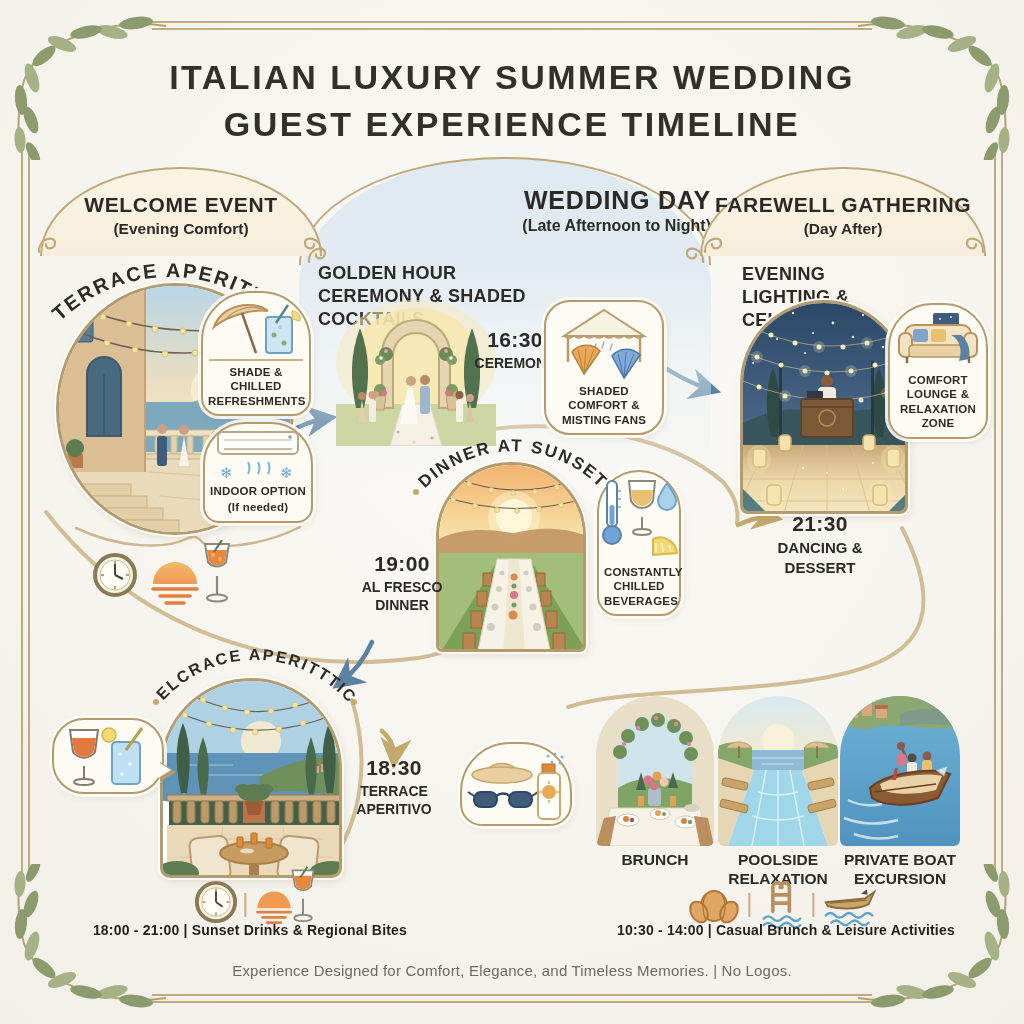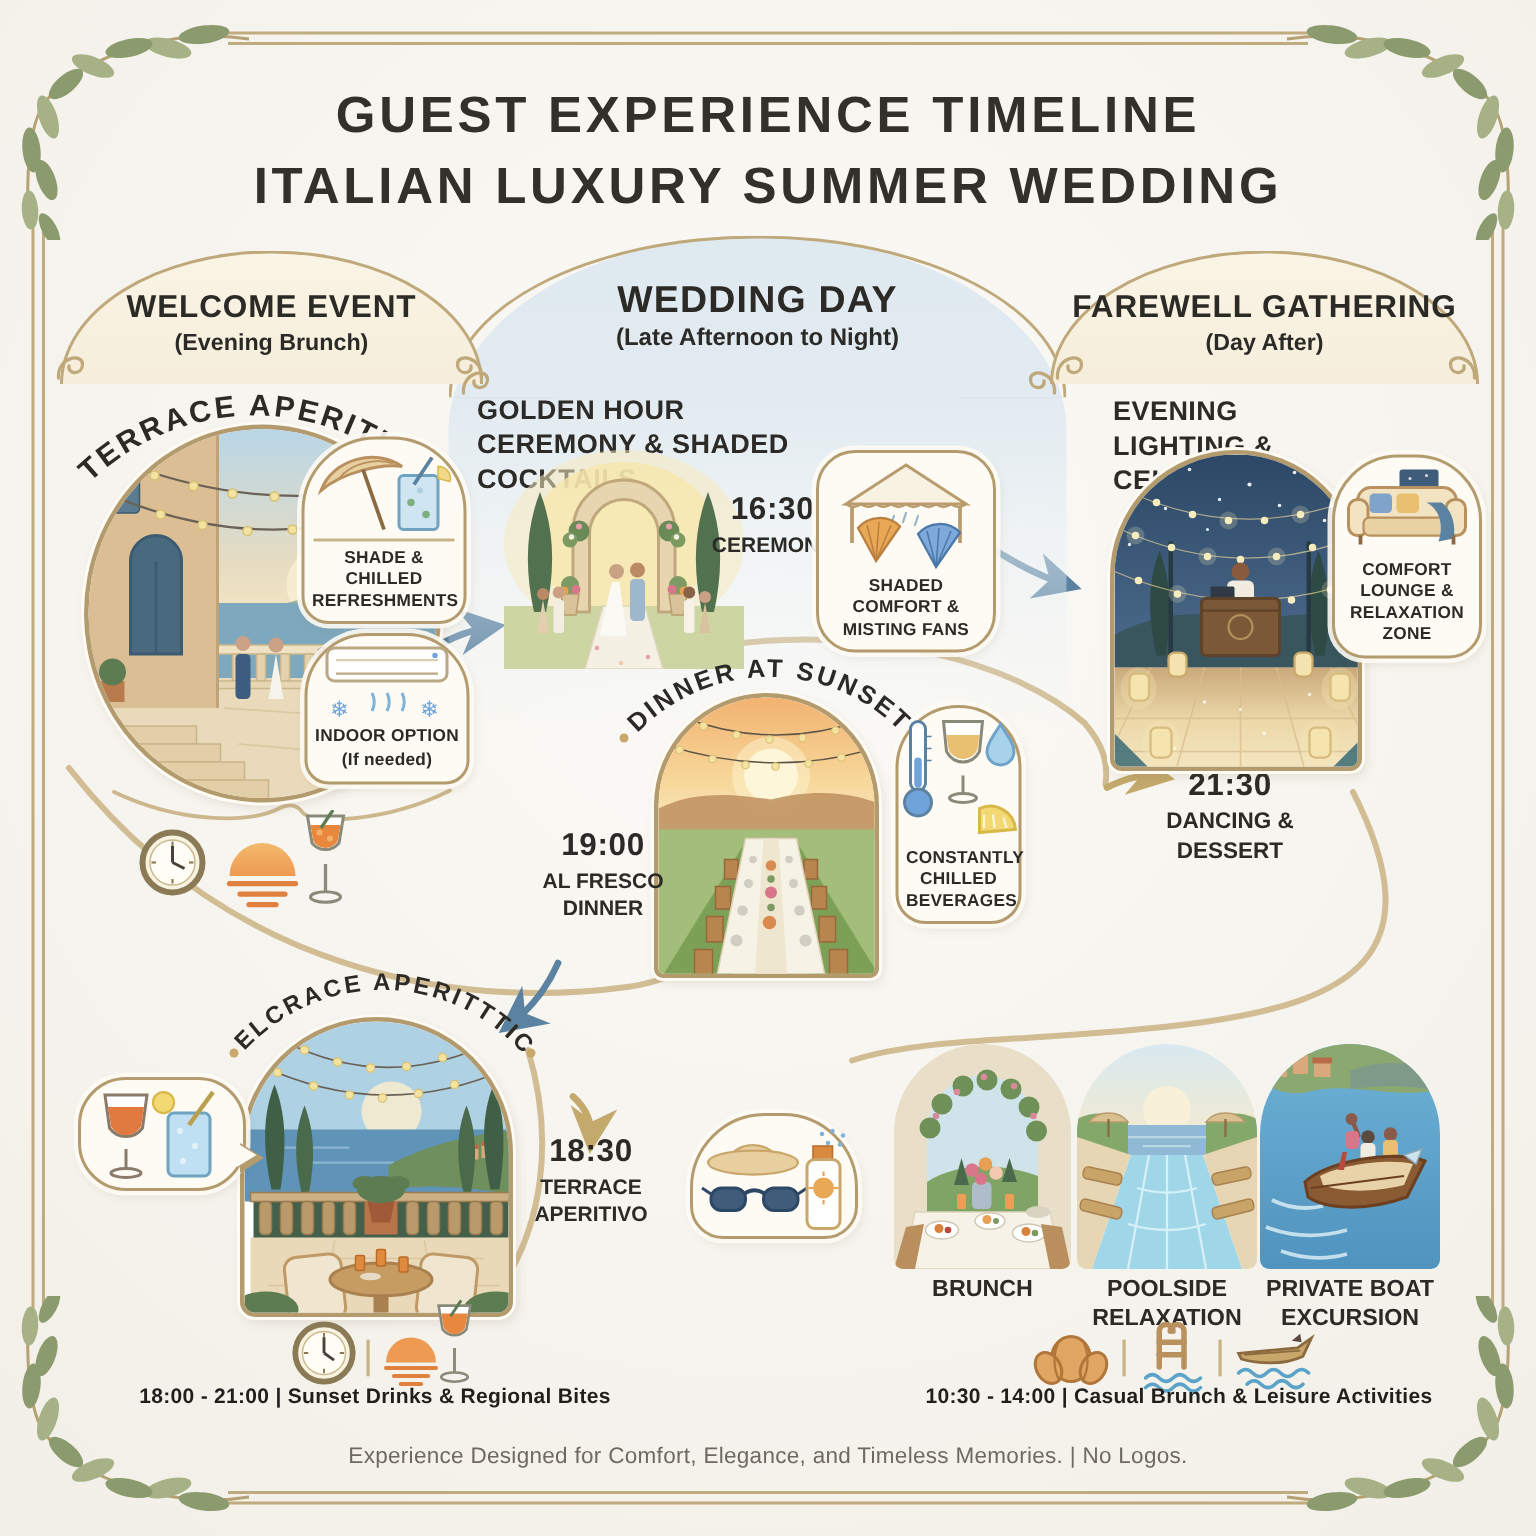--- a/index.html
+++ b/index.html
@@ -19,21 +19,21 @@
     font-size:34px;font-weight:700;letter-spacing:2.5px;line-height:1.38;}
   
   .arch-head{border:2px solid #bfa87a;border-bottom:none;text-align:center;box-sizing:border-box;}
   .arch-cream{background:linear-gradient(#faf4e5,#f6eedb);}
   .arch-head .h1{font-size:21px;font-weight:700;letter-spacing:.6px;}
   .arch-head .h2{font-size:15.5px;font-weight:600;margin-top:3px;}
   .wed-bg{left:299px;top:157px;width:412px;height:330px;border-radius:206px 206px 0 0 / 130px 130px 0 0;
     background:linear-gradient(180deg,#dfe9f0 0%,#e2ebf1 34%,rgba(232,240,245,.55) 62%,rgba(246,245,240,0) 100%);}
   .wed-line{left:299px;top:157px;width:412px;height:108px;border:2px solid #bfa87a;border-bottom:none;
     border-radius:206px 206px 0 0 / 108px 108px 0 0;box-sizing:border-box;background:transparent;}
-  .wed-text{left:299px;top:186px;width:412px;text-align:center;}
+  .wed-text{left:299px;top:186px;width:412px;text-align:right;}
   .wed-text .h1{font-size:25px;font-weight:700;letter-spacing:.8px;}
   .wed-text .h2{font-size:16px;font-weight:600;margin-top:2px;}
   
   .scene{overflow:hidden;box-sizing:border-box;background:#fff;}
   .frame3{border:3px solid #b49b6e;box-shadow:0 0 0 2px #fdfbf4, 2px 3px 8px rgba(120,100,60,.18);}
   
   .badge{box-sizing:border-box;border:2px solid #b49b6e;background:#fdfbf3;text-align:center;
     box-shadow:0 0 0 3px rgba(253,251,244,.9), 2px 3px 7px rgba(120,100,60,.15);}
   .badge .txt{font-size:11.5px;font-weight:700;line-height:1.25;padding:4px 5px 6px;letter-spacing:.2px;color:#2b2a26;}
   .badge .sep{border-top:2px solid #c8b386;margin:0 6px;}
@@ -121,34 +121,34 @@
     <g fill="none" stroke-width="4.5" stroke-linecap="round">
       <path d="M286 434 C 302 424, 314 420, 328 418" stroke="#5b82a0" marker-end="url(#ah-blue)"></path>
       <path d="M656 362 C 680 378, 698 386, 712 390" stroke="#5b82a0" marker-end="url(#ah-blue)"></path>
       <path d="M372 642 C 364 660, 352 674, 340 683" stroke="#5b82a0" marker-end="url(#ah-blue)"></path>
       <path d="M738 525 C 752 518, 762 516, 774 518" stroke="#c4a96c" marker-end="url(#ah-tan)"></path>
       <path d="M382 731 C 391 739, 395 749, 394 760" stroke="#c4a96c" marker-end="url(#ah-tan)"></path>
     </g>
   </svg>
 
   <header class="abs title">
+    <div>ITALIAN LUXURY SUMMER WEDDING</div>
     <div>GUEST EXPERIENCE TIMELINE</div>
-    <div>ITALIAN LUXURY SUMMER WEDDING</div>
   </header>
 
   <div class="abs wed-bg"></div>
   <div class="abs wed-line"></div>
   <div class="abs wed-text">
     <div class="h1">WEDDING DAY</div>
     <div class="h2">(Late Afternoon to Night)</div>
   </div>
 
   <div class="abs arch-head arch-cream" style="left:40px;top:167px;width:282px;height:89px;border-radius:141px 141px 0 0/89px 89px 0 0;padding-top:24px">
     <div class="h1">WELCOME EVENT</div>
-    <div class="h2">(Evening Brunch)</div>
+    <div class="h2">(Evening Comfort)</div>
   </div>
   <div class="abs arch-head arch-cream" style="left:700px;top:167px;width:286px;height:89px;border-radius:143px 143px 0 0/89px 89px 0 0;padding-top:24px">
     <div class="h1">FAREWELL GATHERING</div>
     <div class="h2">(Day After)</div>
   </div>
   <svg class="abs" style="left:36px;top:230px" width="26" height="26">
       <use href="#spiral"></use>
     </svg>
   <svg class="abs" style="left:298px;top:230px;transform:scaleX(-1)" width="26" height="26">
       <use href="#spiral"></use>

